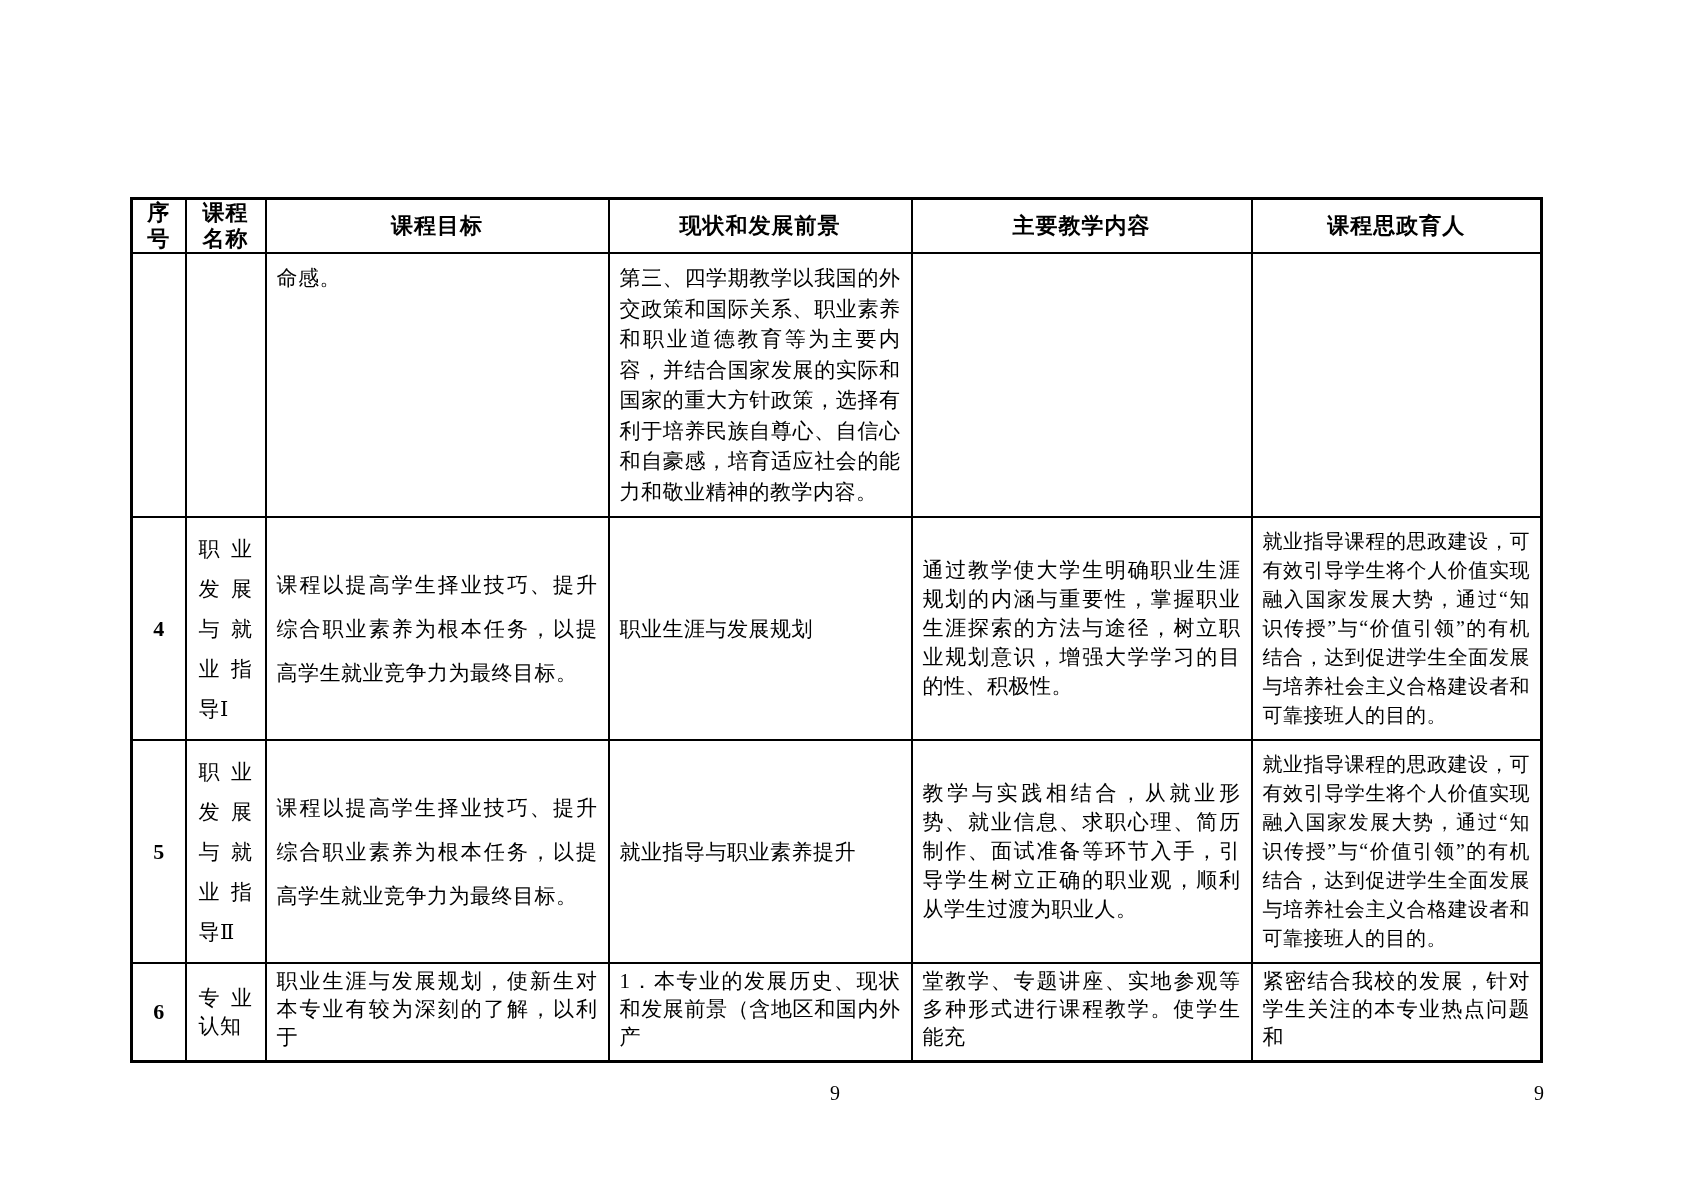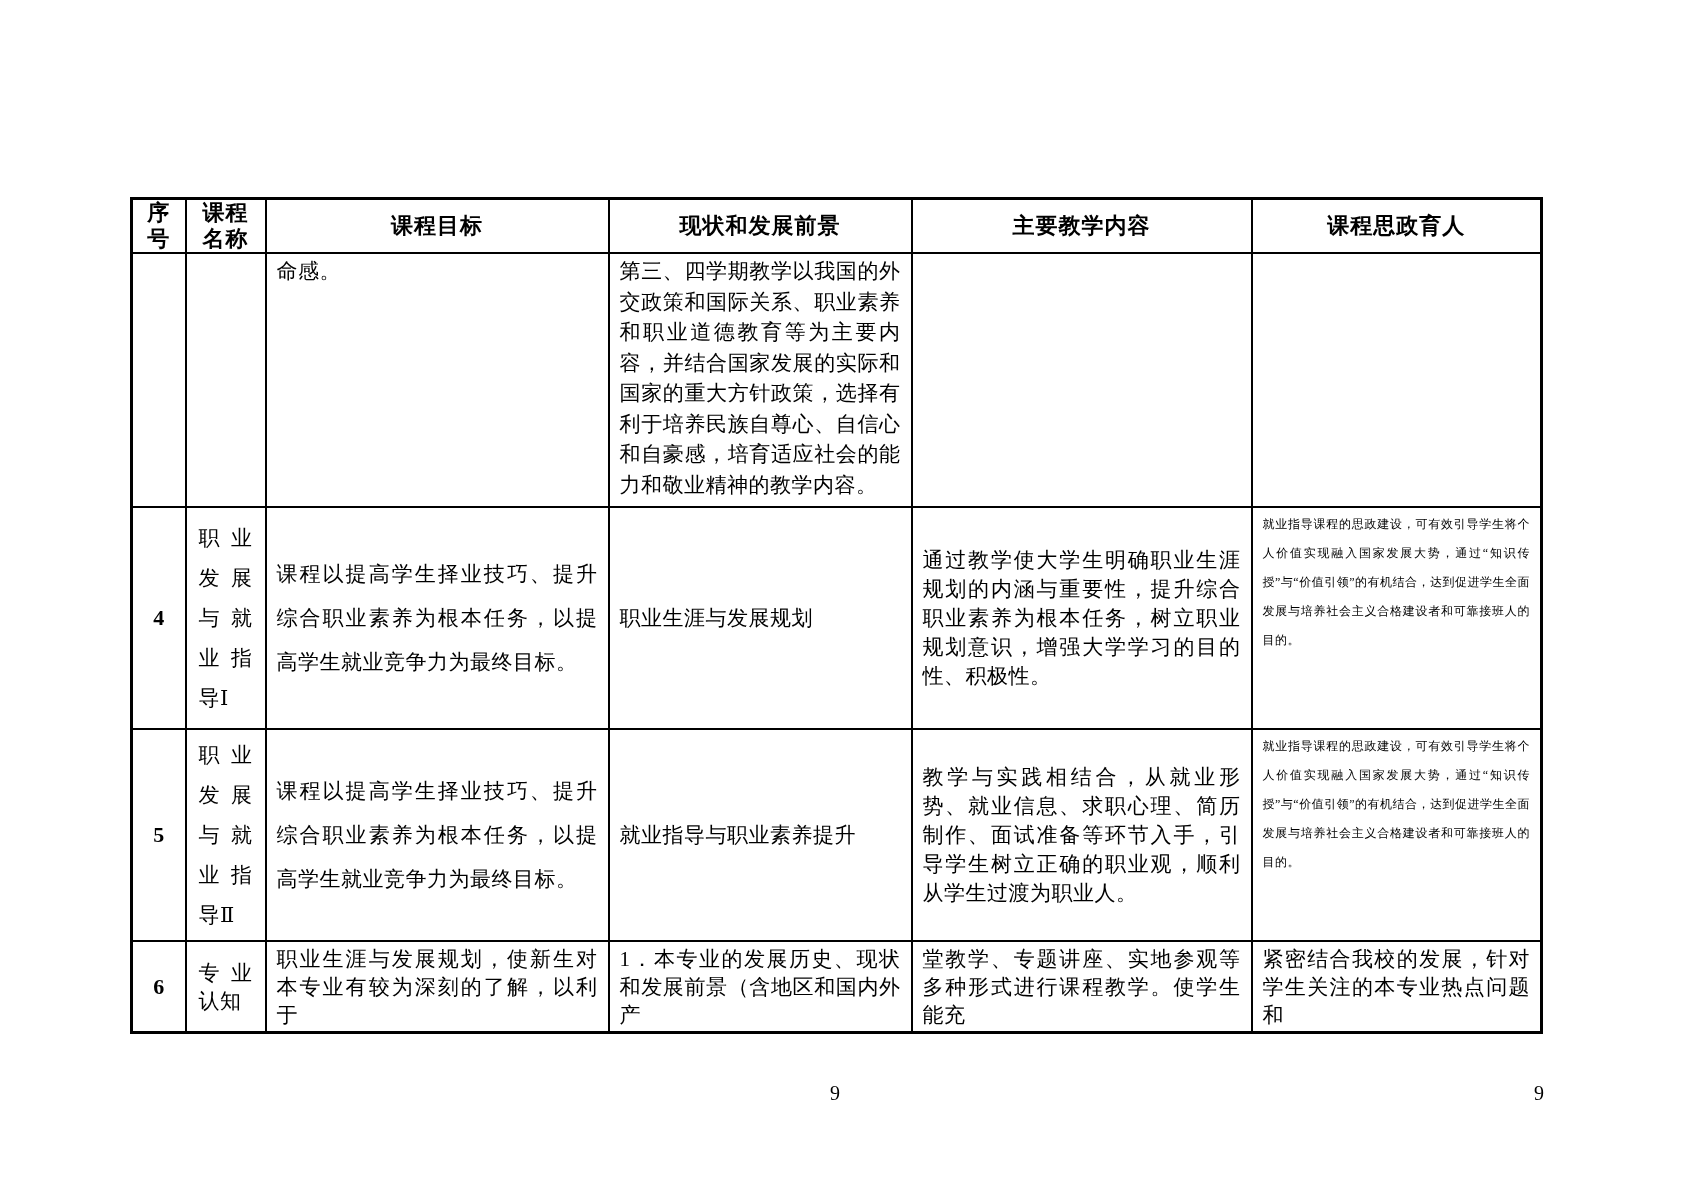--- a/index.html
+++ b/index.html
@@ -48,30 +48,30 @@
     font-size: 22px;
     text-align: center;
     letter-spacing: 0;
   }
   td.name {
     padding: 0 12px;
     text-align: justify;
     line-height: 40px;
   }
   td.para {
-    padding: 2px 10px;
+    padding: 9px 10px;
     text-align: justify;
   }
   .vt { vertical-align: top; }
   .goal-cont    { line-height: 31px; padding-top: 6px; }
   .content-cont { line-height: 30.5px; padding-top: 6px; }
   .goal45       { line-height: 44px; }
   .content45    { line-height: 38px; text-align: left; }
   .req45        { line-height: 29px; padding-left: 8px; padding-right: 8px; }
-  .ideo45       { line-height: 29px; font-size: 12px; padding: 5px 6px 0 6px; }
+  .ideo45       { line-height: 29px; font-size: 20px; padding: 5px 6px 0 6px; }
   tr.r6 { height: 58px; }
   tr.r6 td.para { line-height: 28px; padding-top: 3px; }
   tr.r6 td.name { line-height: 28px; }
   tr.r-head { height: 53px; }
   tr.r-cont { height: 254px; }
   tr.r4 { height: 222px; }
   tr.r5 { height: 212px; }
   .footer-num {
     position: absolute;
     top: 1066px;
@@ -112,21 +112,21 @@
         <td class="para vt goal-cont">命感。</td>
         <td class="para vt content-cont">第三、四学期教学以我国的外交政策和国际关系、职业素养和职业道德教育等为主要内容，并结合国家发展的实际和国家的重大方针政策，选择有利于培养民族自尊心、自信心和自豪感，培育适应社会的能力和敬业精神的教学内容。</td>
         <td class="para vt"></td>
         <td class="para vt"></td>
       </tr>
       <tr class="r4">
         <td class="num">4</td>
         <td class="name">职业发展与就业指导Ⅰ</td>
         <td class="para goal45">课程以提高学生择业技巧、提升综合职业素养为根本任务，以提高学生就业竞争力为最终目标。</td>
         <td class="para content45">职业生涯与发展规划</td>
-        <td class="para req45">通过教学使大学生明确职业生涯规划的内涵与重要性，提升综合职业素养为根本任务，树立职业规划意识，增强大学学习的目的性、积极性。</td>
+        <td class="para req45">通过教学使大学生明确职业生涯规划的内涵与重要性，掌握职业生涯探索的方法与途径，树立职业规划意识，增强大学学习的目的性、积极性。</td>
         <td class="para vt ideo45">就业指导课程的思政建设，可有效引导学生将个人价值实现融入国家发展大势，通过“知识传授”与“价值引领”的有机结合，达到促进学生全面发展与培养社会主义合格建设者和可靠接班人的目的。</td>
       </tr>
       <tr class="r5">
         <td class="num">5</td>
         <td class="name">职业发展与就业指导Ⅱ</td>
         <td class="para goal45">课程以提高学生择业技巧、提升综合职业素养为根本任务，以提高学生就业竞争力为最终目标。</td>
         <td class="para content45">就业指导与职业素养提升</td>
         <td class="para req45">教学与实践相结合，从就业形势、就业信息、求职心理、简历制作、面试准备等环节入手，引导学生树立正确的职业观，顺利从学生过渡为职业人。</td>
         <td class="para vt ideo45">就业指导课程的思政建设，可有效引导学生将个人价值实现融入国家发展大势，通过“知识传授”与“价值引领”的有机结合，达到促进学生全面发展与培养社会主义合格建设者和可靠接班人的目的。</td>
       </tr>

